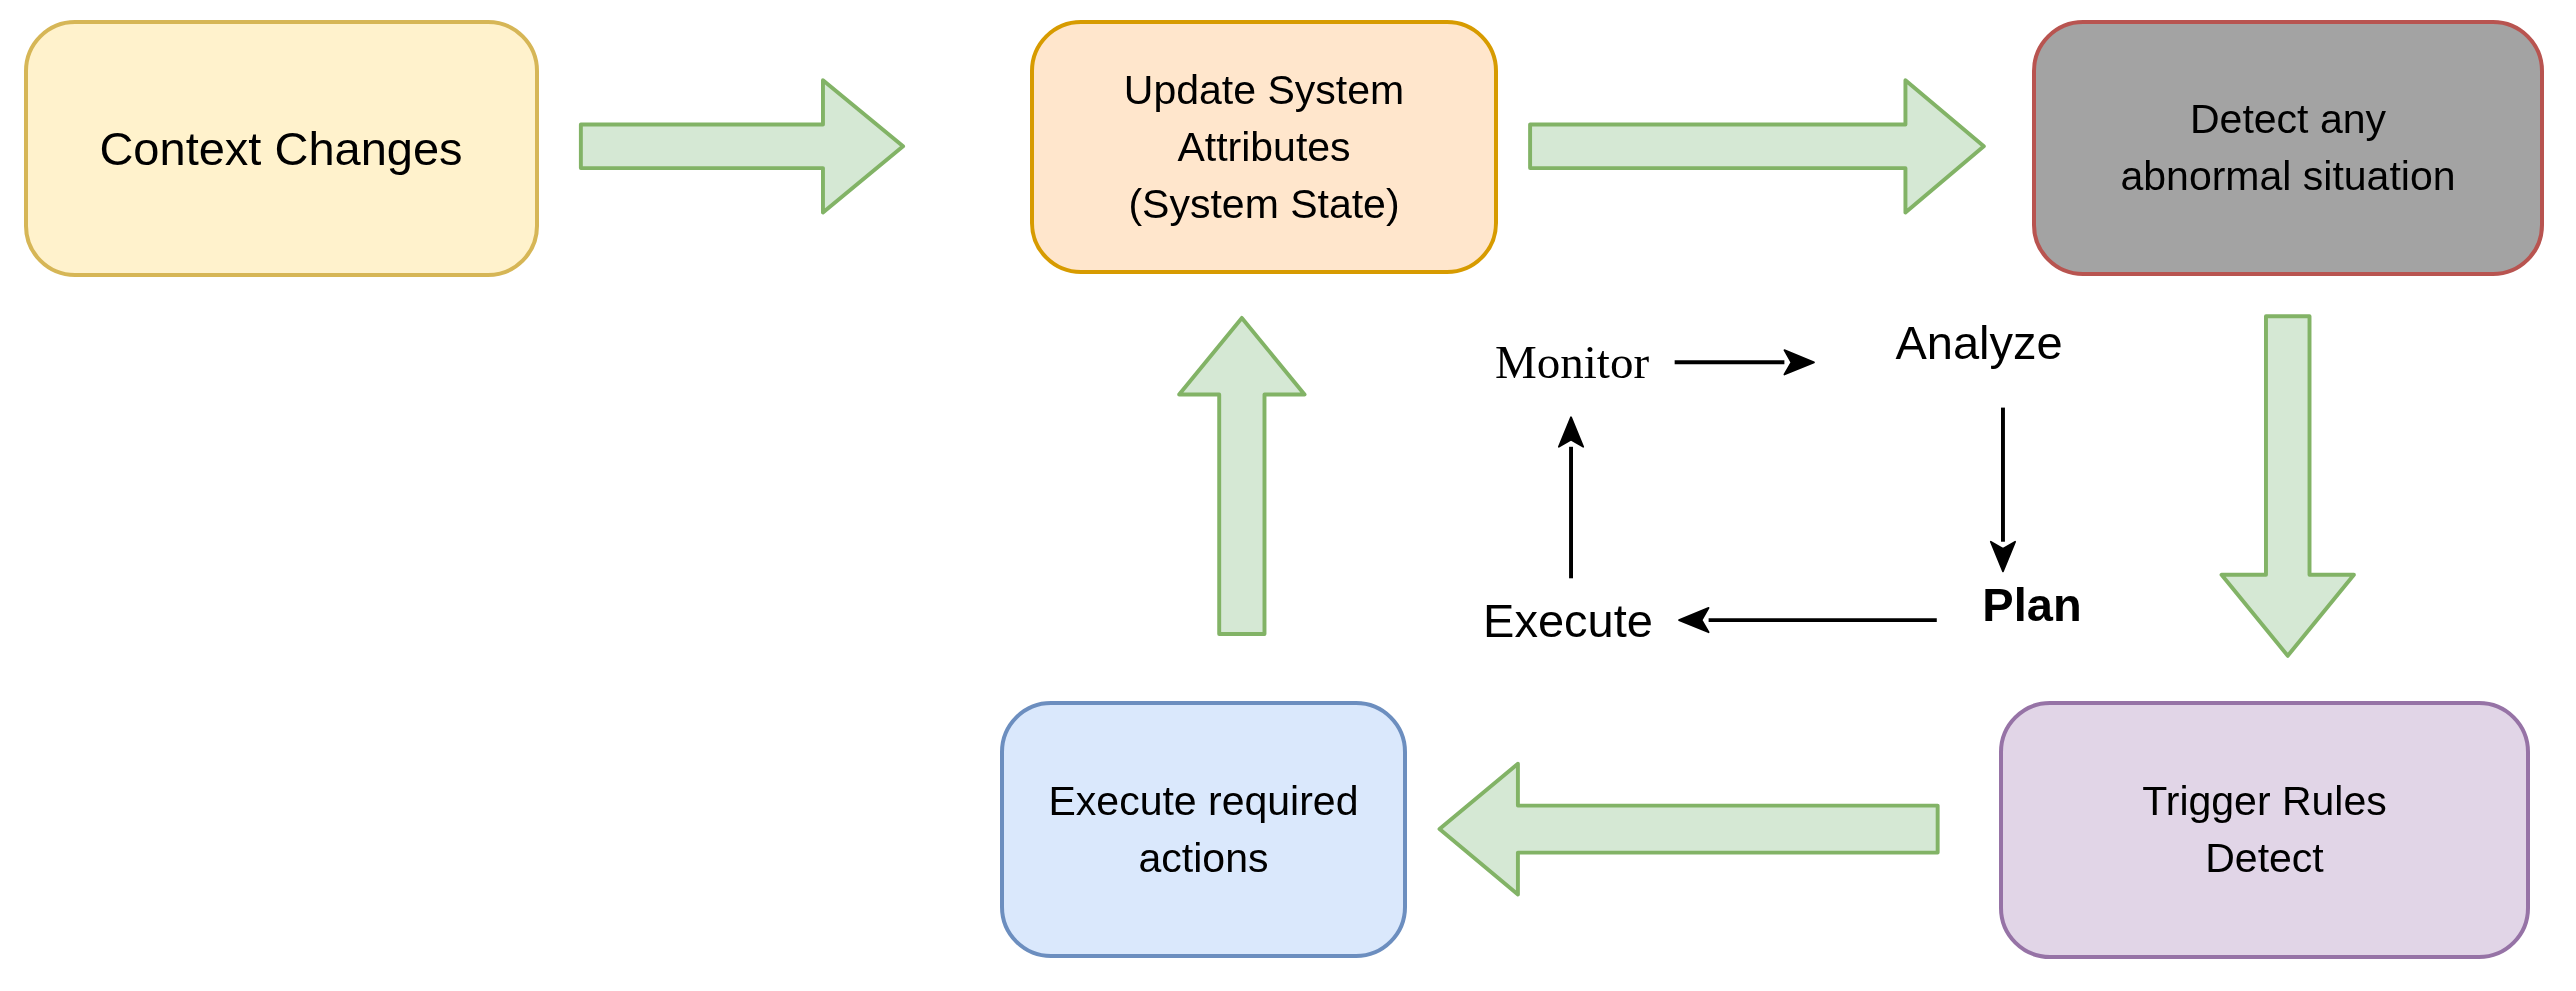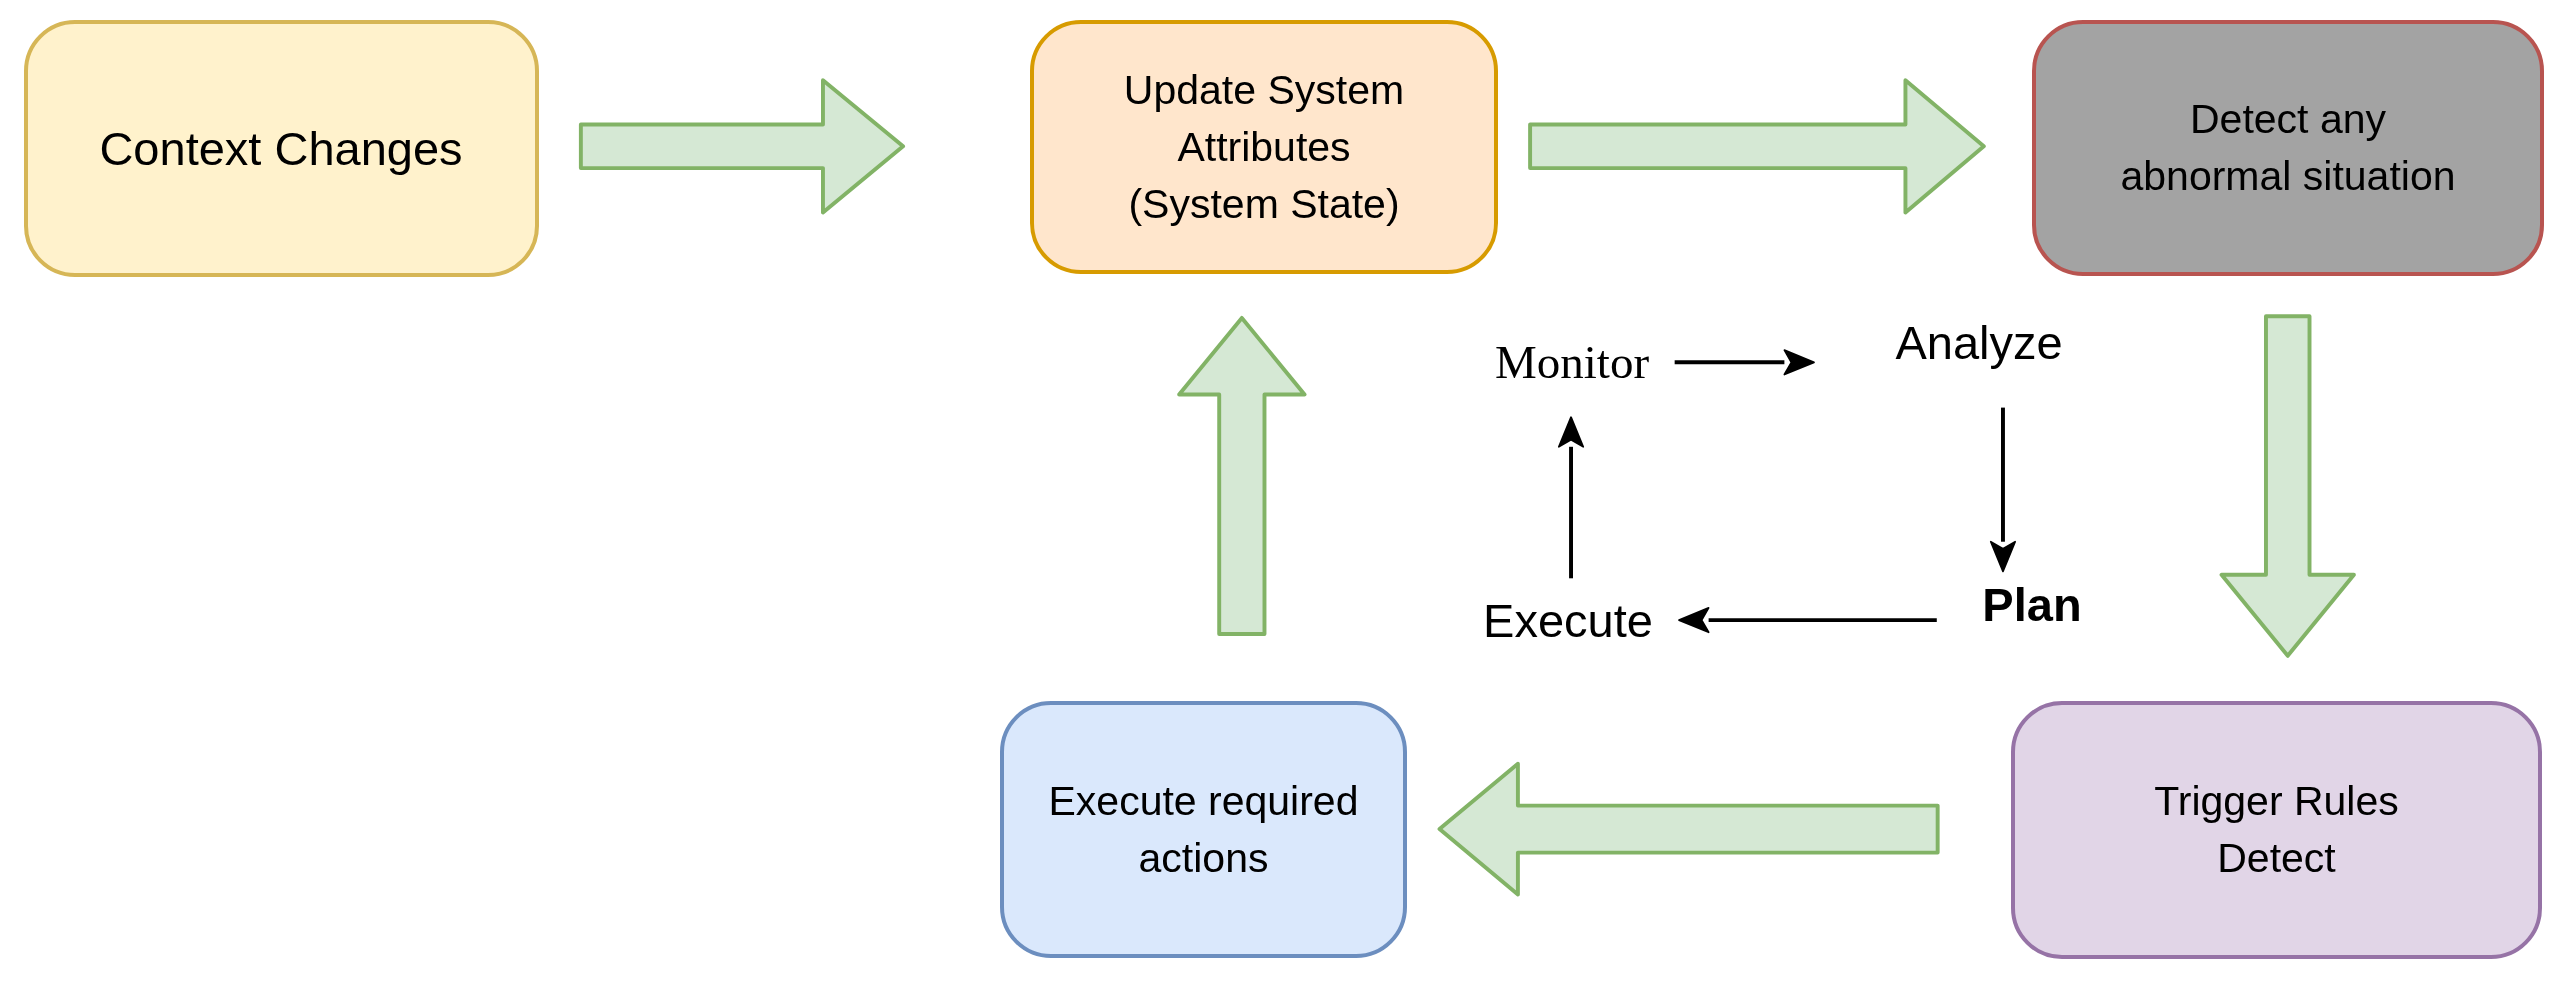--- a/index.html
+++ b/index.html
@@ -36,21 +36,21 @@
   #node-context { left: 23.5px;  top: 20px;  width: 515px; height: 257px;
     background: #FFF2CC; border-color: #D6B656; }
   #node-context .line { font-size: 47px; }
   #node-update  { left: 1030px; top: 20px;  width: 468px; height: 254px;
     background: #FFE6CC; border-color: #D79B00; }
   #node-detect  { left: 2032px; top: 20px;  width: 512px; height: 256px;
     background: #a3a3a3; border-color: #B85450; }
   #node-execute-actions { left: 1000px; top: 701px; width: 407px; height: 257px;
     background: #DAE8FC; border-color: #6C8EBF; }
   #node-trigger { left: 1999px; top: 701px; width: 531px; height: 258px;
-    background: #E1D5E7; border-color: #9673A6; margin-left: 12px; }
+    background: #E1D5E7; border-color: #9673A6; }
 
   #arrow-layer {
     position: absolute;
     left: 0; top: 0;
     width: 2576px;
     height: 992px;
   }
   .flow-arrow {
     fill: #D5E8D4;
     stroke: #82B366;

